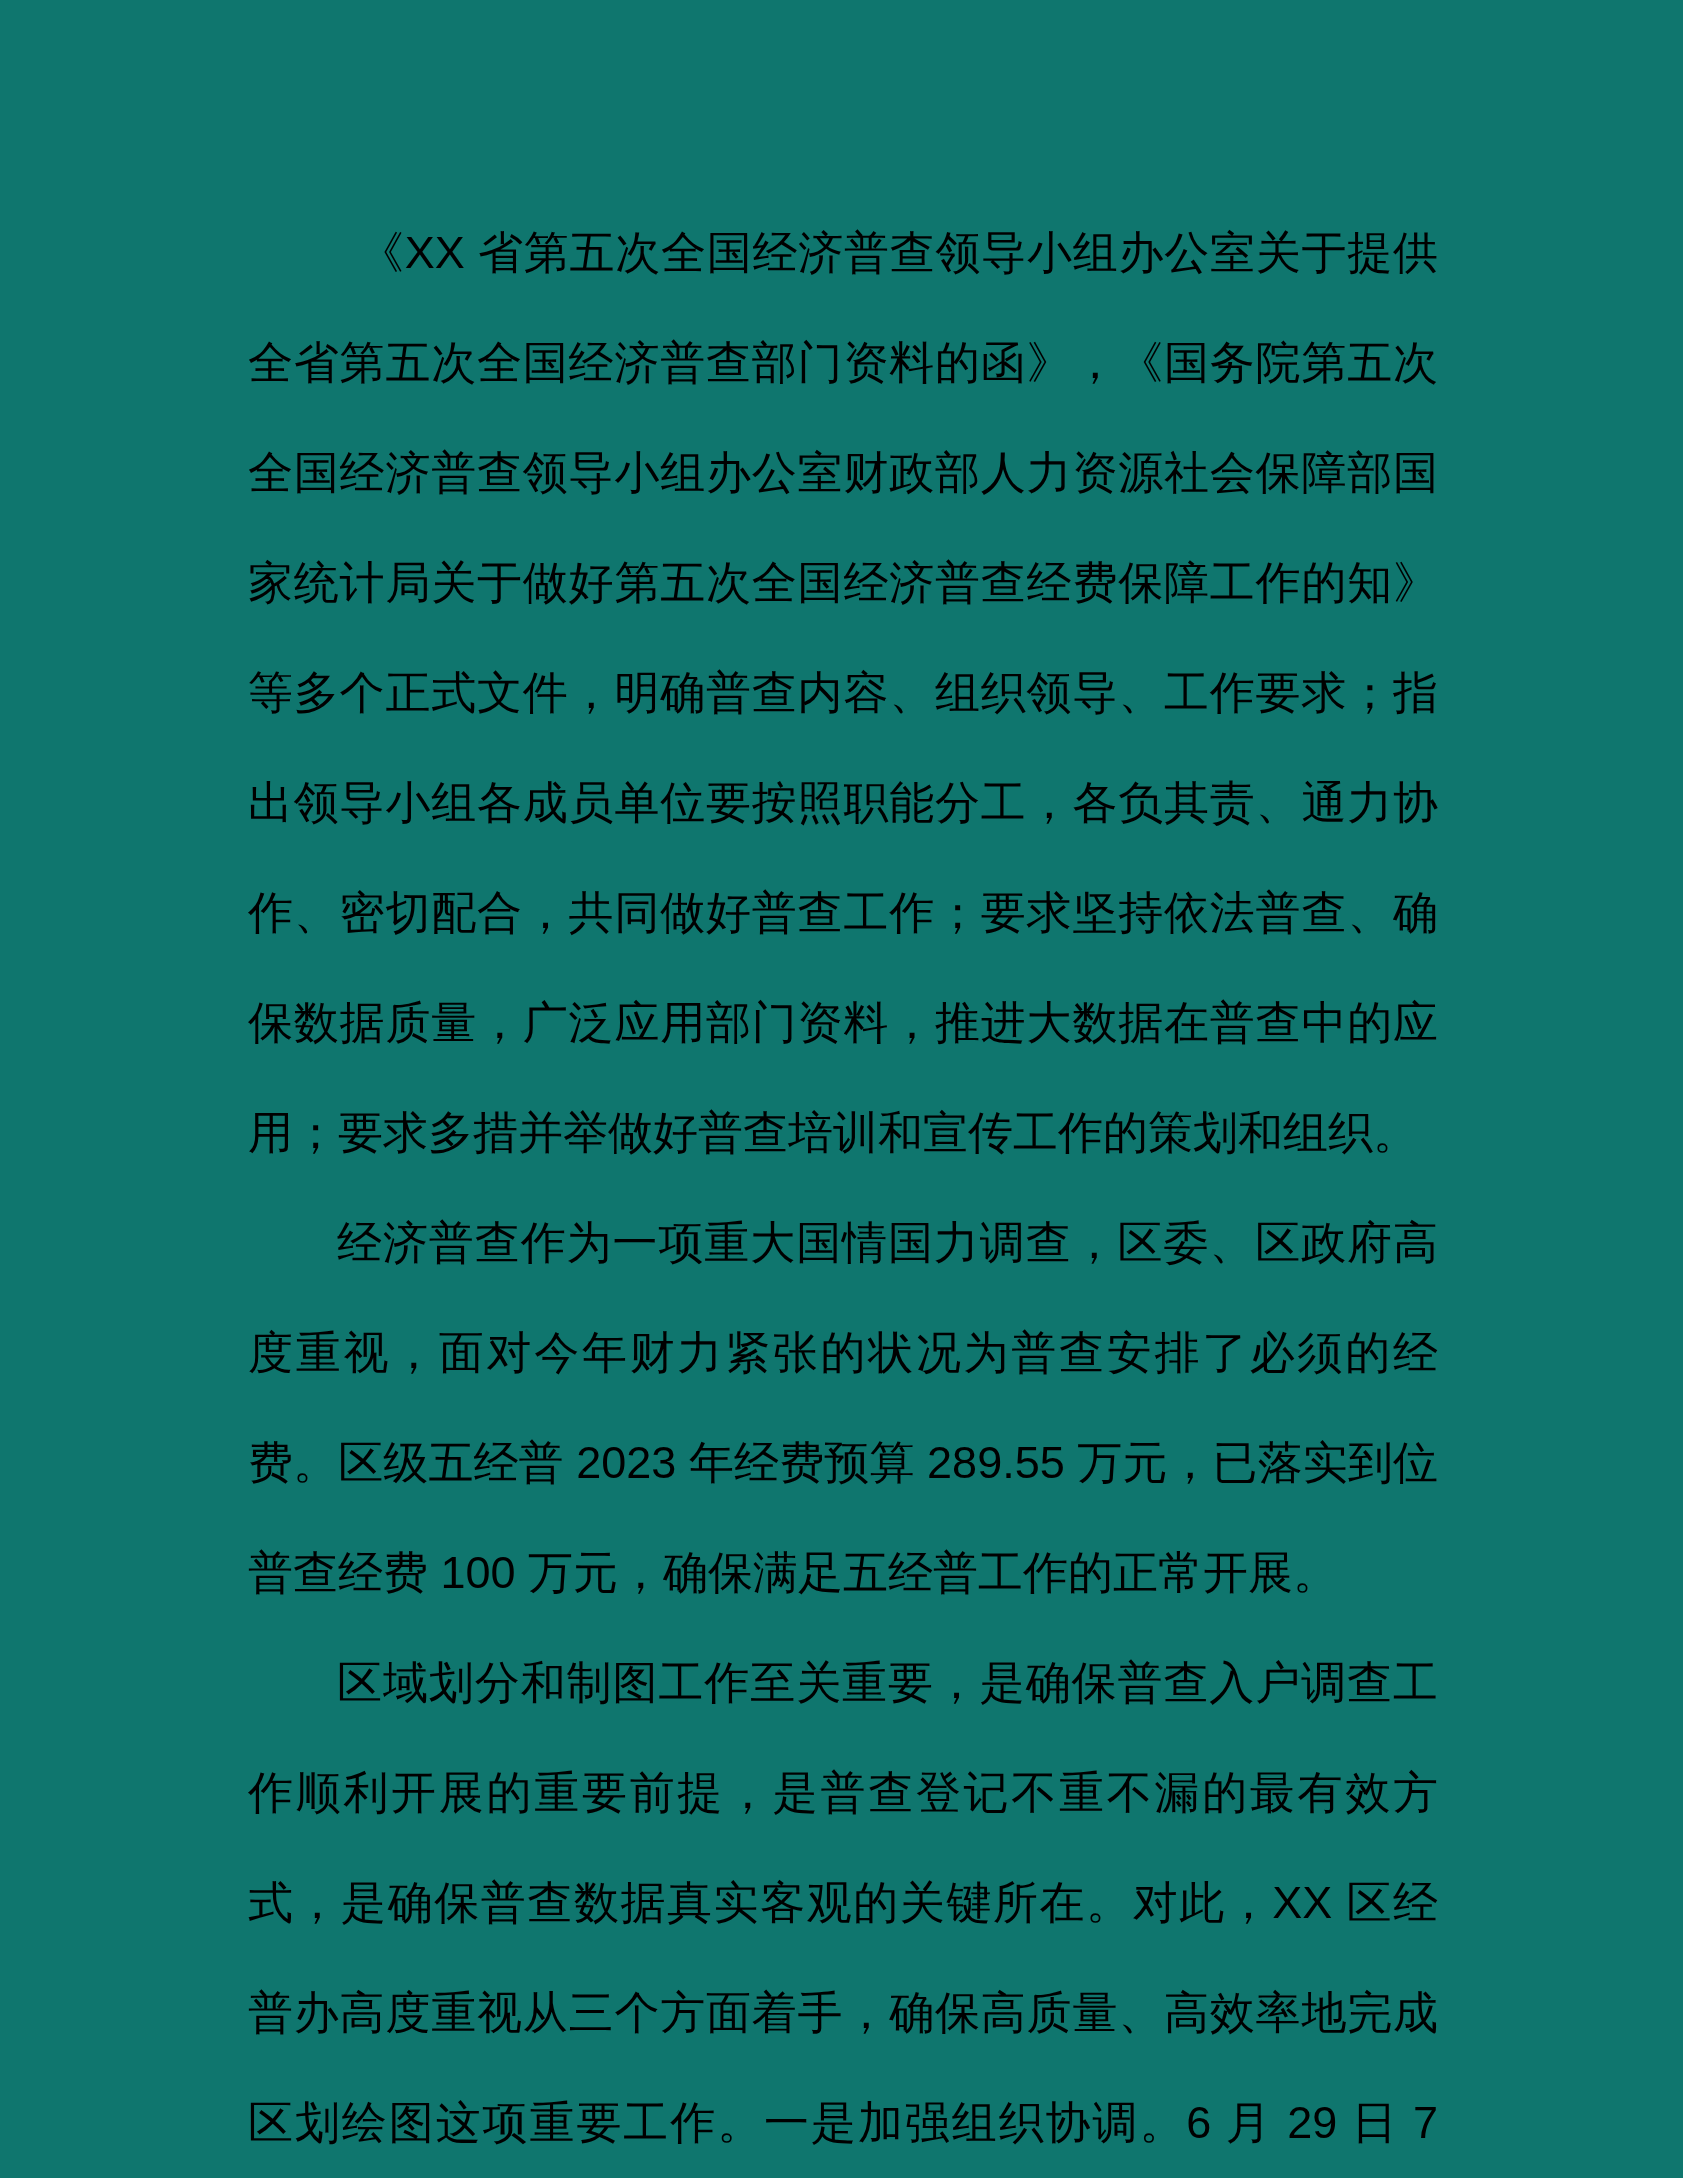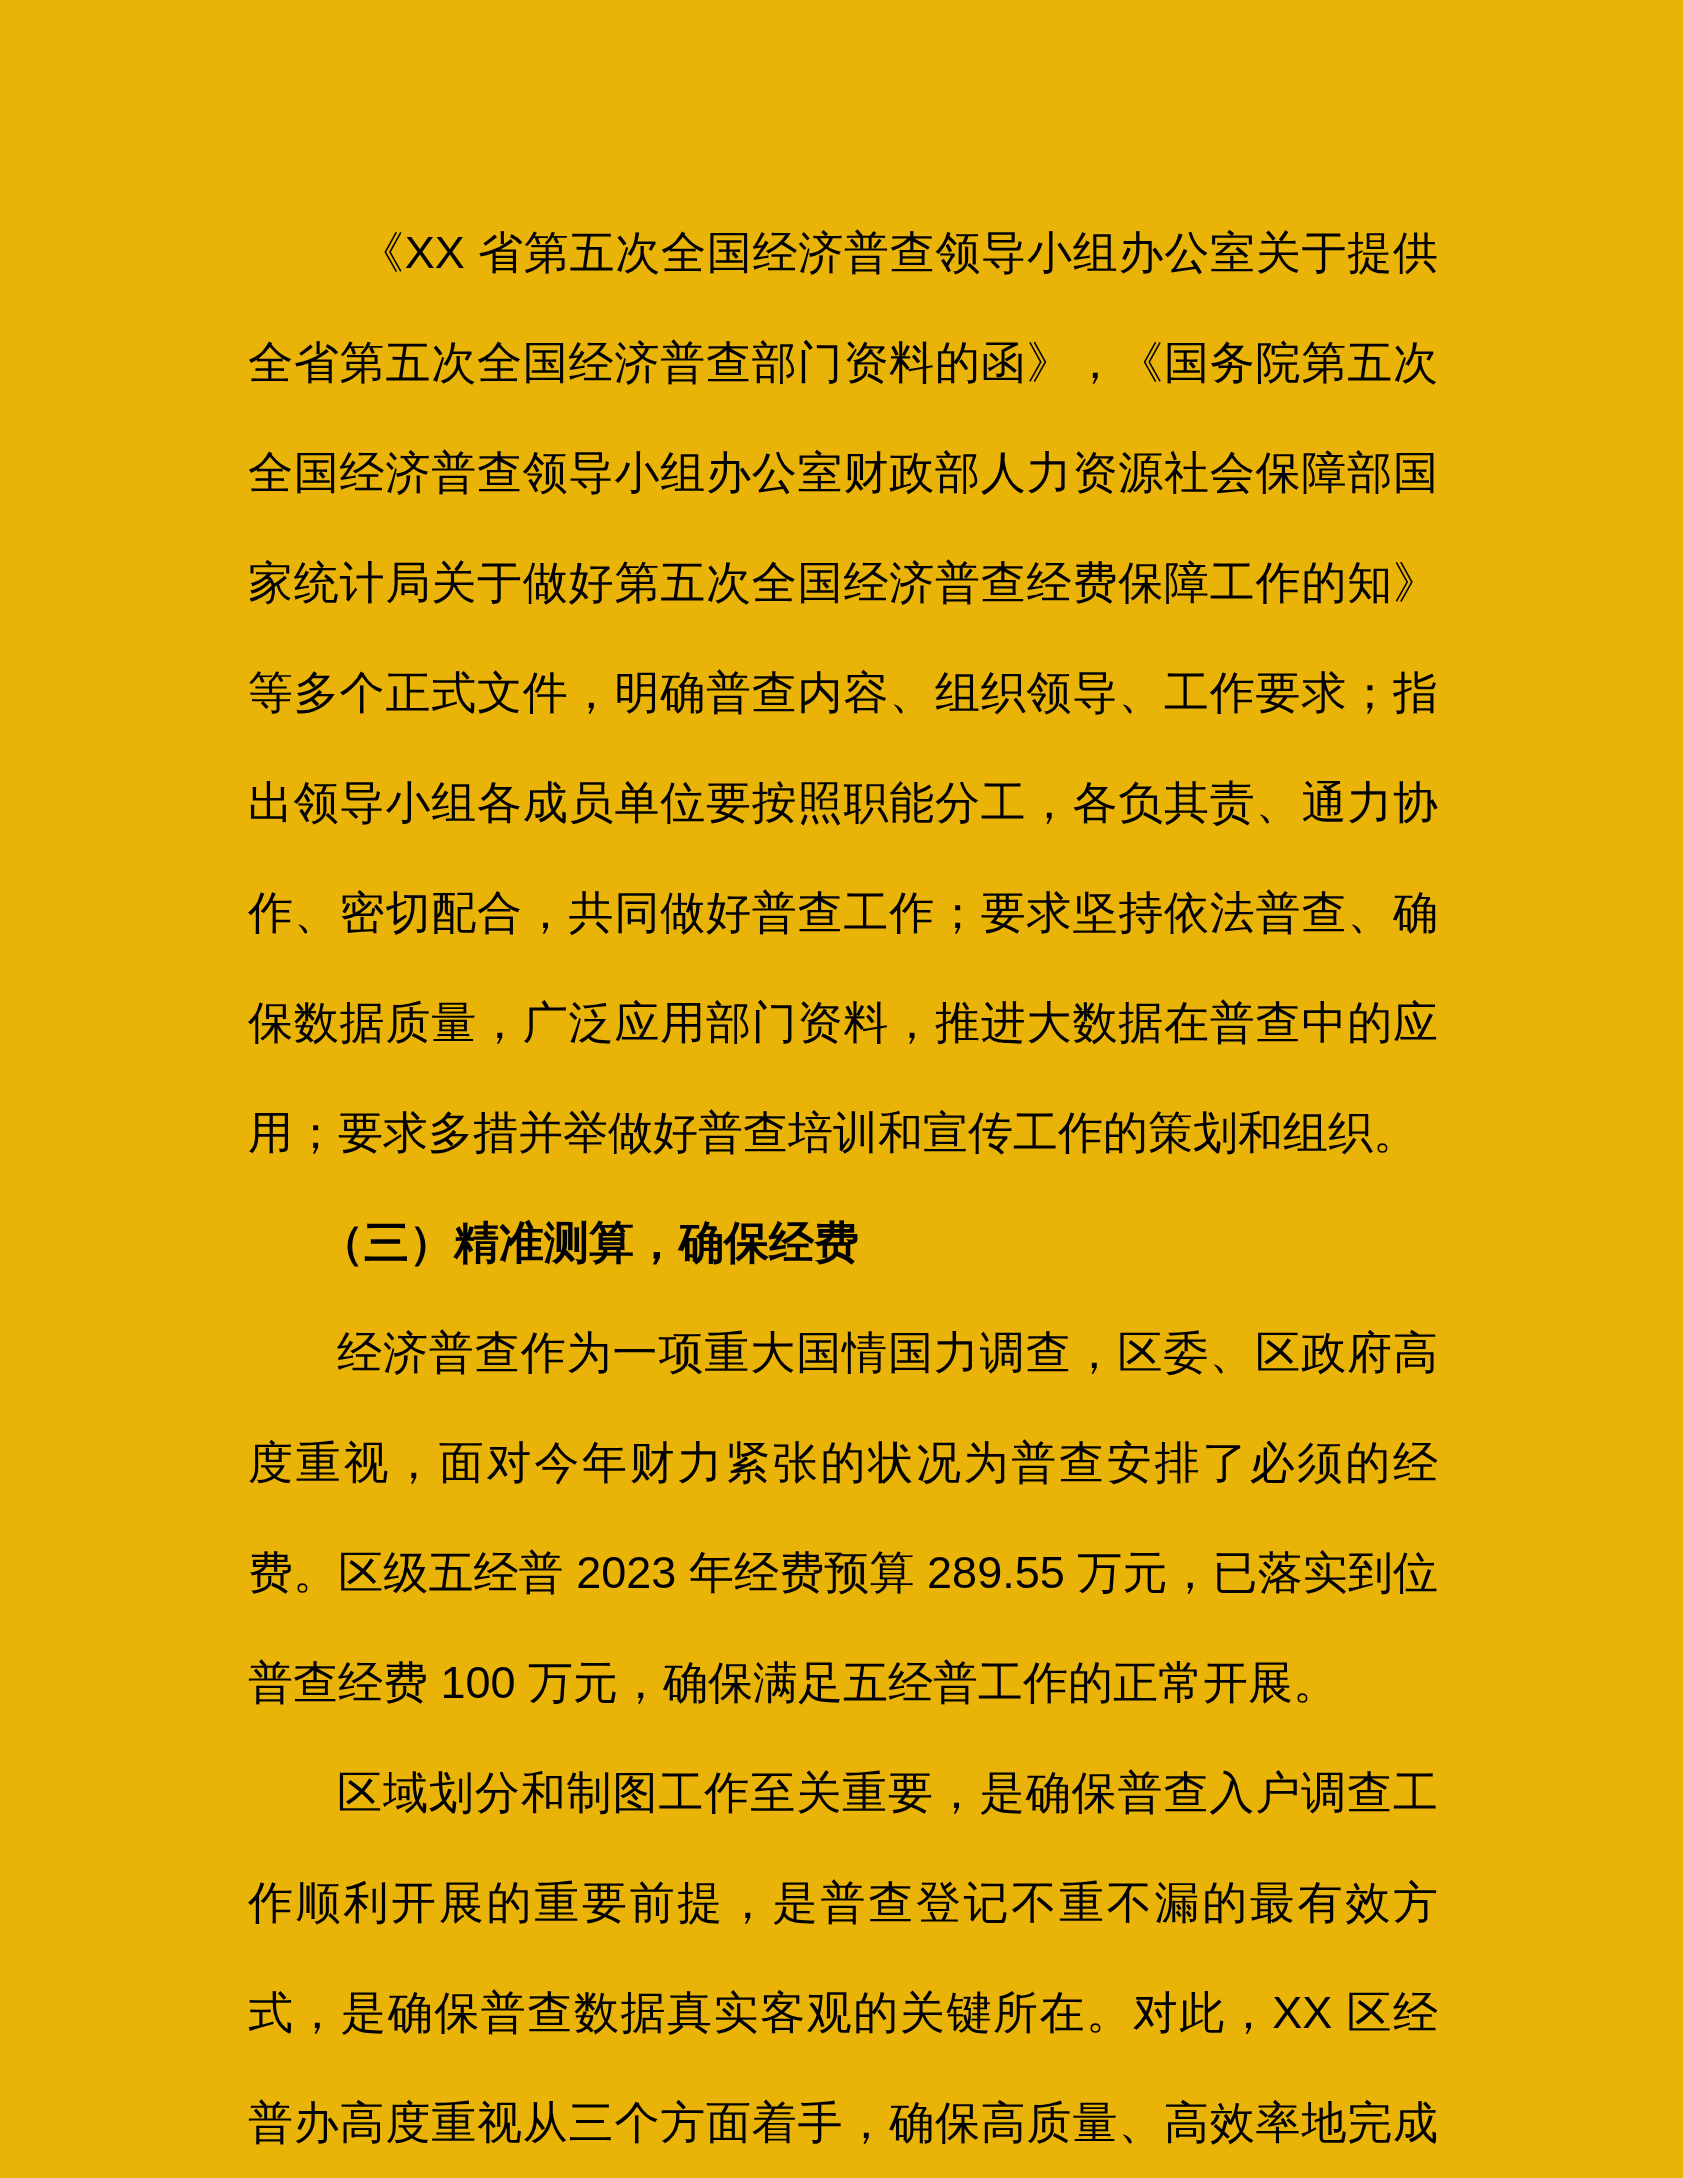--- a/index.html
+++ b/index.html
@@ -14,21 +14,21 @@
     overflow: hidden;
     font-family: "Liberation Sans", "DejaVu Sans", sans-serif;
     color: #000000;
     -webkit-font-smoothing: antialiased;
   }
 
   .page {
     position: relative;
     width: 1683px;
     height: 2178px;
-    background: #eab308;
+    background: #0f766e;
     box-sizing: border-box;
   }
 
   .content {
     position: absolute;
     left: 248px;
     top: 198px;
     width: 1190px;
   }
 
@@ -64,21 +64,20 @@
   }
 </style>
 </head>
 <body>
 
 <div class="page">
   <div class="content">
 
     <p class="para bracket-start">《XX 省第五次全国经济普查领导小组办公室关于提供全省第五次全国经济普查部门资料的函》，《国务院第五次全国经济普查领导小组办公室财政部人力资源社会保障部国家统计局关于做好第五次全国经济普查经费保障工作的知》等多个正式文件，明确普查内容、组织领导、工作要求；指出领导小组各成员单位要按照职能分工，各负其责、通力协作、密切配合，共同做好普查工作；要求坚持依法普查、确保数据质量，广泛应用部门资料，推进大数据在普查中的应用；要求多措并举做好普查培训和宣传工作的策划和组织。</p>
 
-    <p class="heading">（三）精准测算，确保经费</p>
 
     <p class="para">经济普查作为一项重大国情国力调查，区委、区政府高度重视，面对今年财力紧张的状况为普查安排了必须的经费。区级五经普 2023 年经费预算 289.55 万元，已落实到位普查经费 100 万元，确保满足五经普工作的正常开展。</p>
 
 
     <p class="para">区域划分和制图工作至关重要，是确保普查入户调查工作顺利开展的重要前提，是普查登记不重不漏的最有效方式，是确保普查数据真实客观的关键所在。对此，XX 区经普办高度重视从三个方面着手，确保高质量、高效率地完成区划绘图这项重要工作。一是加强组织协调。6 月 29 日 7 月至 1 日，按照省、市经普办统一安排，赴 XX 参加 XX 省第五次全国经济普查普查区划分和电子地图绘制及程序培训会，打造一支业务</p>
 
   </div>
 </div>
 
 

